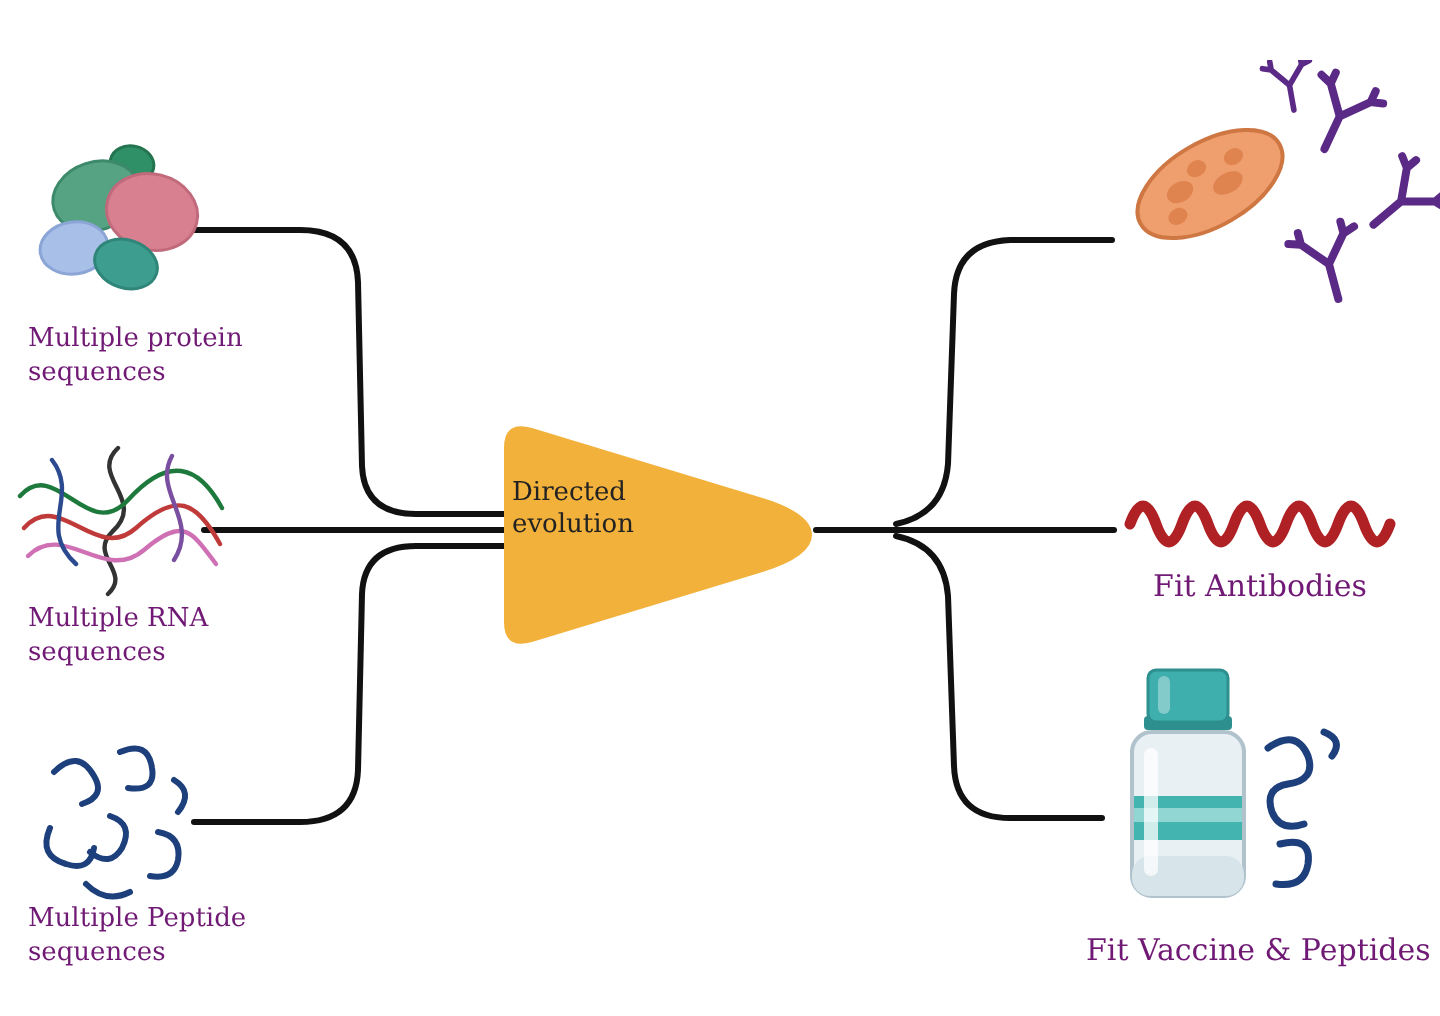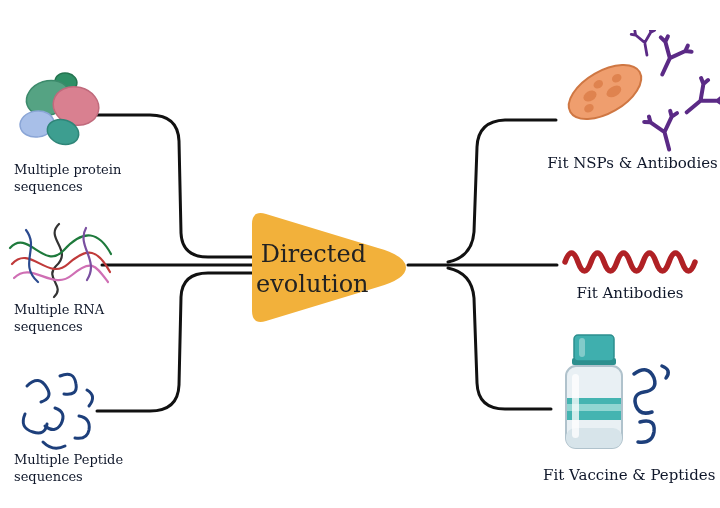--- a/index.html
+++ b/index.html
@@ -8,28 +8,28 @@
     width:720px;height:508px;
     background:#ffffff;
     overflow:hidden;
     font-family:"DejaVu Serif", serif;
     color:#1c1c1c;
   }
   .abs{position:absolute;}
   .label{
     font-size:13px;
     line-height:1.28;
-    color:#0f172a;
+    color:#701a75;
   }
   .label-left{width:112px;text-align:left;}
   .label-right{font-size:15px;text-align:center;white-space:nowrap;}
   .center-label{
-    font-size:24px;
+    font-size:13px;
     line-height:1.25;
-    text-align:right;
+    text-align:left;
     color:#222222;
   }
   svg{display:block;}
 </style>
 </head>
 <body>
 
 <div class="stage">
 
   <svg class="abs" style="left:0;top:0" width="720" height="508" viewBox="0 0 720 508">
@@ -103,21 +103,20 @@
           <ellipse cx="58" cy="52" rx="5" ry="4"></ellipse>
           <ellipse cx="77" cy="56" rx="5" ry="4"></ellipse>
           <ellipse cx="38" cy="68" rx="5" ry="4"></ellipse>
         </g>
       </g>
       <use href="#ab" transform="translate(124,30) rotate(25)"></use>
       <use href="#ab" transform="translate(154,72) rotate(50)"></use>
       <use href="#ab" transform="translate(120,104) rotate(-15)"></use>
       <use href="#ab" transform="translate(100,14) rotate(-10) scale(0.7)"></use>
     </svg>
-    <div class="abs label label-right" style="left:0px;top:124px;width:175px">Fit NSPs &amp; Antibodies</div>
   </div>
 
   <div class="abs" style="left:560px;top:240px">
     <svg width="140" height="42" viewBox="0 0 140 42">
       <path d="M 5 22 Q 11.5 4 18 22 T 31 22 T 44 22 T 57 22 T 70 22 T 83 22 T 96 22 T 109 22 T 122 22 T 135 22" fill="none" stroke="#B02125" stroke-width="5.5" stroke-linecap="round"></path>
     </svg>
     <div class="abs label label-right" style="left:-5px;top:44px;width:150px">Fit Antibodies</div>
   </div>
 
   <div class="abs" style="left:558px;top:328px">

